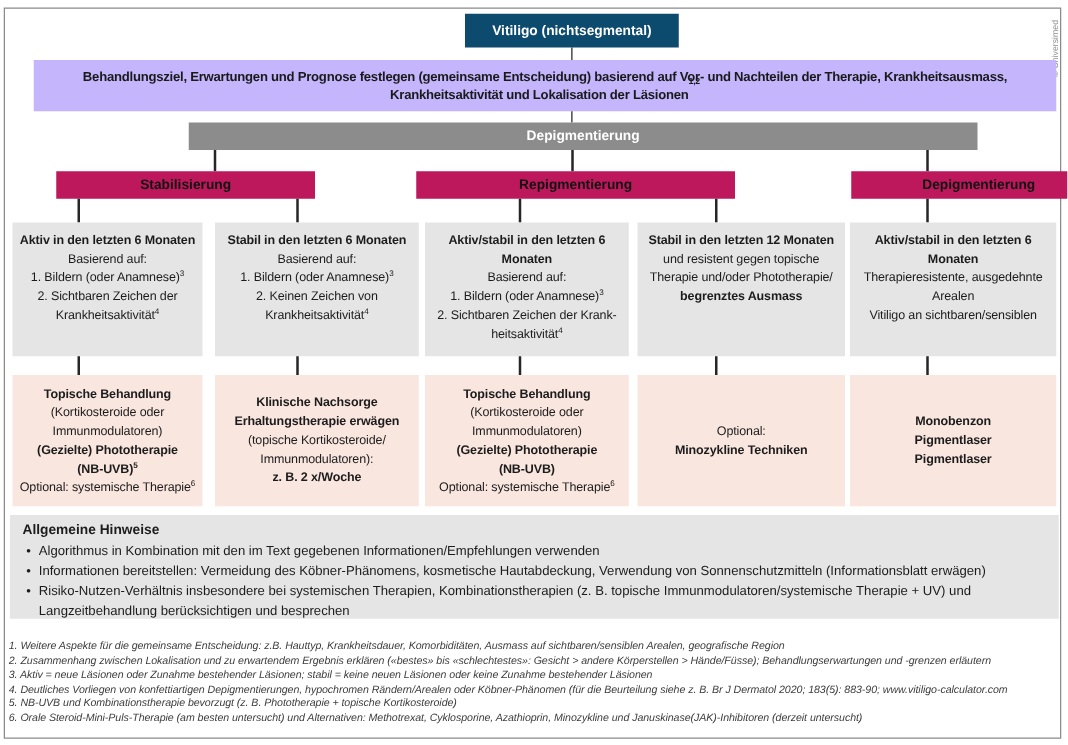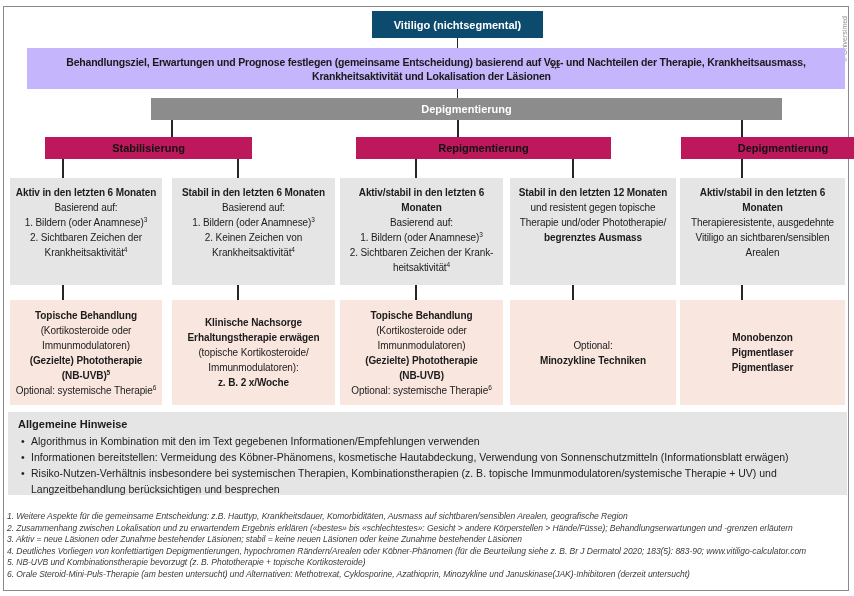--- a/index.html
+++ b/index.html
@@ -60,21 +60,21 @@
   <div class="box goalbar">
     <span>Depigmentierung</span>
   </div>
   <div class="vline" style="left:171px;top:120px;height:17px;"></div>
   <div class="vline" style="left:457px;top:120px;height:17px;"></div>
   <div class="vline" style="left:741px;top:120px;height:17px;"></div>
 
   <div class="box hdr" style="left:45px;width:207px;">
     <span>Stabilisierung</span>
   </div>
-  <div class="box hdr" style="left:333px;width:255px;margin-left:23px;">
+  <div class="box hdr" style="left:333px;width:255px;">
     <span>Repigmentierung</span>
   </div>
   <div class="box hdr" style="left:681px;width:180px;padding-left:24px;">
     <span>Depigmentierung</span>
   </div>
 
   <div class="vline" style="left:62px;top:159px;height:19px;"></div>
   <div class="vline" style="left:237px;top:159px;height:19px;"></div>
   <div class="vline" style="left:415px;top:159px;height:19px;"></div>
   <div class="vline" style="left:572px;top:159px;height:19px;"></div>
@@ -127,22 +127,22 @@
     <div class="ln b">Stabil in den letzten 12 Monaten</div>
     <div class="ln">und resistent gegen topische</div>
     <div class="ln">Therapie und/oder Phototherapie/</div>
     <div class="ln b">begrenztes Ausmass</div>
   </div>
 
   <div class="box assess c5">
     <div class="ln b">Aktiv/stabil in den letzten 6</div>
     <div class="ln b">Monaten</div>
     <div class="ln">Therapieresistente, ausgedehnte</div>
+    <div class="ln">Arealen</div>
     <div class="ln">Vitiligo an sichtbaren/sensiblen</div>
-    <div class="ln">Arealen</div>
   </div>
 
   <div class="vline" style="left:62px;top:285px;height:15px;"></div>
   <div class="vline" style="left:237px;top:285px;height:15px;"></div>
   <div class="vline" style="left:415px;top:285px;height:15px;"></div>
   <div class="vline" style="left:572px;top:285px;height:15px;"></div>
   <div class="vline" style="left:741px;top:285px;height:15px;"></div>
 
   <div class="box treat c1">
     <div class="ln b">Topische Behandlung</div>

